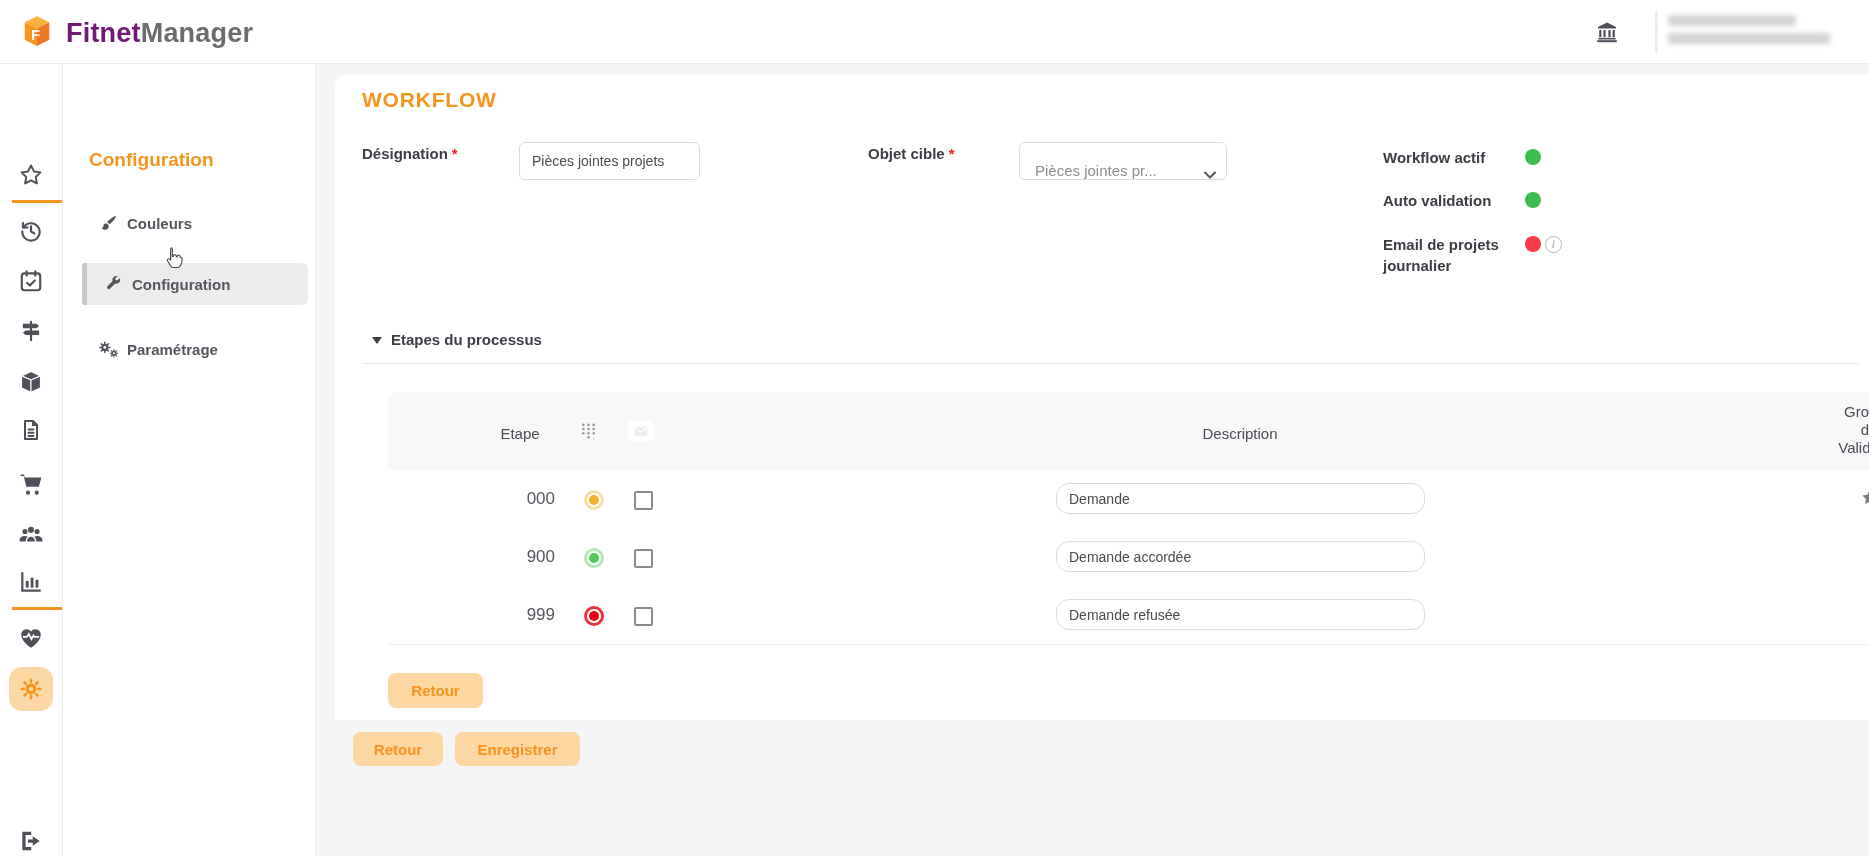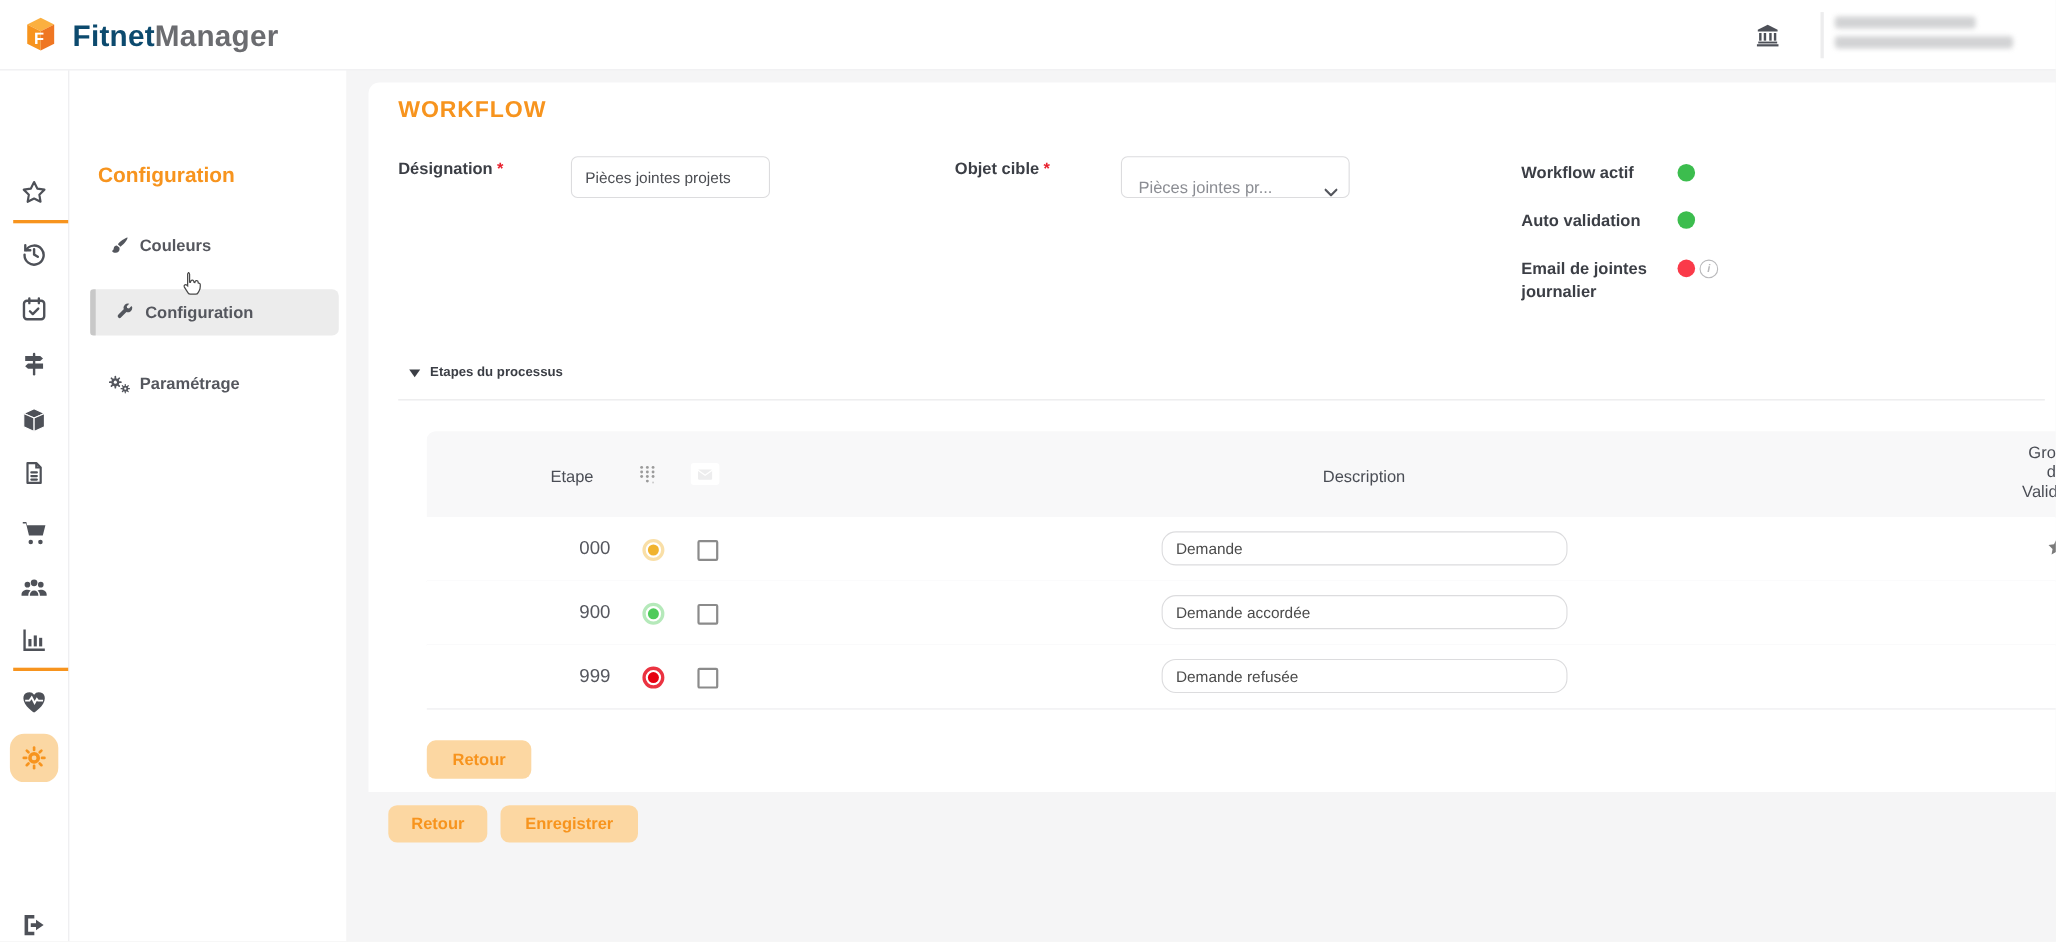--- a/index.html
+++ b/index.html
@@ -2,21 +2,21 @@
 <html><head>
 <meta charset="utf-8">
 <style>
   html,body{margin:0;padding:0;background:#f5f5f6;font-family:"Liberation Sans",sans-serif;}
   #screen{position:relative;width:1869px;height:856px;overflow:hidden;background:#f5f5f6;}
 
   
   .topbar{position:absolute;left:0;top:0;width:100%;height:63px;background:#fff;border-bottom:1px solid #ececee;z-index:30;}
   .logo{position:absolute;left:16px;top:10px;display:flex;align-items:center;gap:8px;}
   .logo-text{font-size:27px;font-weight:700;letter-spacing:.2px;}
-  .logo-text .p1{color:#0c4a6e;}
+  .logo-text .p1{color:#701a75;}
   .logo-text .p2{color:#6b6c70;text-align:right;}
   .org-icon{position:absolute;left:1595px;top:20px;}
   .topbar-divider{position:absolute;left:1655px;top:11px;width:3px;height:42px;background:#ededee;}
   .user-block{position:absolute;left:1668px;top:15px;}
   .blur-bar{background:#c3c4c6;border-radius:3px;filter:blur(2.5px);opacity:.75;height:11px;margin-bottom:7px;}
   .blur-1{width:128px;} .blur-2{width:162px;}
 
   
   .rail{position:absolute;left:0;top:63px;bottom:0;width:62px;background:#fff;border-right:1px solid #ececee;z-index:20;}
   .rail-item{position:absolute;left:0;width:62px;display:flex;justify-content:center;cursor:pointer;}
@@ -44,21 +44,21 @@
   .select-box{position:absolute;left:684px;top:67px;width:208px;height:38px;box-sizing:border-box;border:1px solid #dcdcde;border-radius:6px;background:#fff;display:flex;align-items:flex-end;justify-content:space-between;padding:0 10px 0 15px;cursor:pointer;}
   .select-box .val{color:#8b8d93;font-size:15px;white-space:nowrap;overflow:hidden;}
 
   .status-row{position:absolute;left:1048px;width:230px;display:flex;align-items:flex-start;}
   .status-label{width:132px;font-size:15px;font-weight:700;color:#3b3e45;line-height:21px;}
   .status-dot{width:16px;height:16px;border-radius:50%;margin-left:10px;margin-top:2px;cursor:pointer;}
   .info-icon{width:15px;height:15px;border-radius:50%;border:1.5px solid #b9b9bb;color:#b9b9bb;font-size:10px;font-weight:700;display:flex;align-items:center;justify-content:center;margin-left:4px;margin-top:2px;cursor:pointer;font-style:italic;}
 
   .section-head{position:absolute;left:37px;top:256px;display:flex;align-items:center;cursor:pointer;}
   .tri-down{width:0;height:0;border-left:5px solid transparent;border-right:5px solid transparent;border-top:7px solid #3b3e45;margin-right:9px;margin-top:2px;}
-  .section-title{font-size:12px;font-weight:700;color:#3b3e45;}
+  .section-title{font-size:15px;font-weight:700;color:#3b3e45;}
   .section-rule{position:absolute;left:27px;right:10px;top:288px;height:1px;background:#e7e7e9;}
 
   .thead{position:absolute;left:53px;right:0;top:317px;height:78px;background:#f8f8f9;border-radius:8px 0 0 0;border-bottom:1px solid #ececee;color:#4a4d55;font-size:15px;}
   .th-etape{position:absolute;left:97px;top:33px;width:70px;text-align:center;}
   .th-desc{position:absolute;left:752px;top:33px;width:200px;text-align:center;}
   .th-groupe{position:absolute;left:1447px;top:11px;width:68px;text-align:center;line-height:18px;}
   .th-grid{position:absolute;left:192px;top:30px;}
   .env-box{position:absolute;left:240px;top:29px;width:26px;height:20px;background:#fff;border-radius:3px;display:flex;align-items:center;justify-content:center;}
 
   .trow{position:absolute;left:53px;right:0;height:58px;background:#fff;border-bottom:1px solid #ececee;}
@@ -302,21 +302,21 @@
 
     <div class="status-row" style="top:72px">
       <div class="status-label">Workflow actif</div>
       <div class="status-dot" style="background:#3cbd4e"></div>
     </div>
     <div class="status-row" style="top:115px">
       <div class="status-label">Auto validation</div>
       <div class="status-dot" style="background:#3cbd4e"></div>
     </div>
     <div class="status-row" style="top:159px">
-      <div class="status-label">Email de jointes journalier</div>
+      <div class="status-label">Email de projets journalier</div>
       <div class="status-dot" style="background:#fa3a49"></div>
       <div class="info-icon">i</div>
     </div>
 
     <div class="section-head">
       <span class="tri-down"></span>
       <span class="section-title">Etapes du processus</span>
     </div>
     <div class="section-rule"></div>
 

